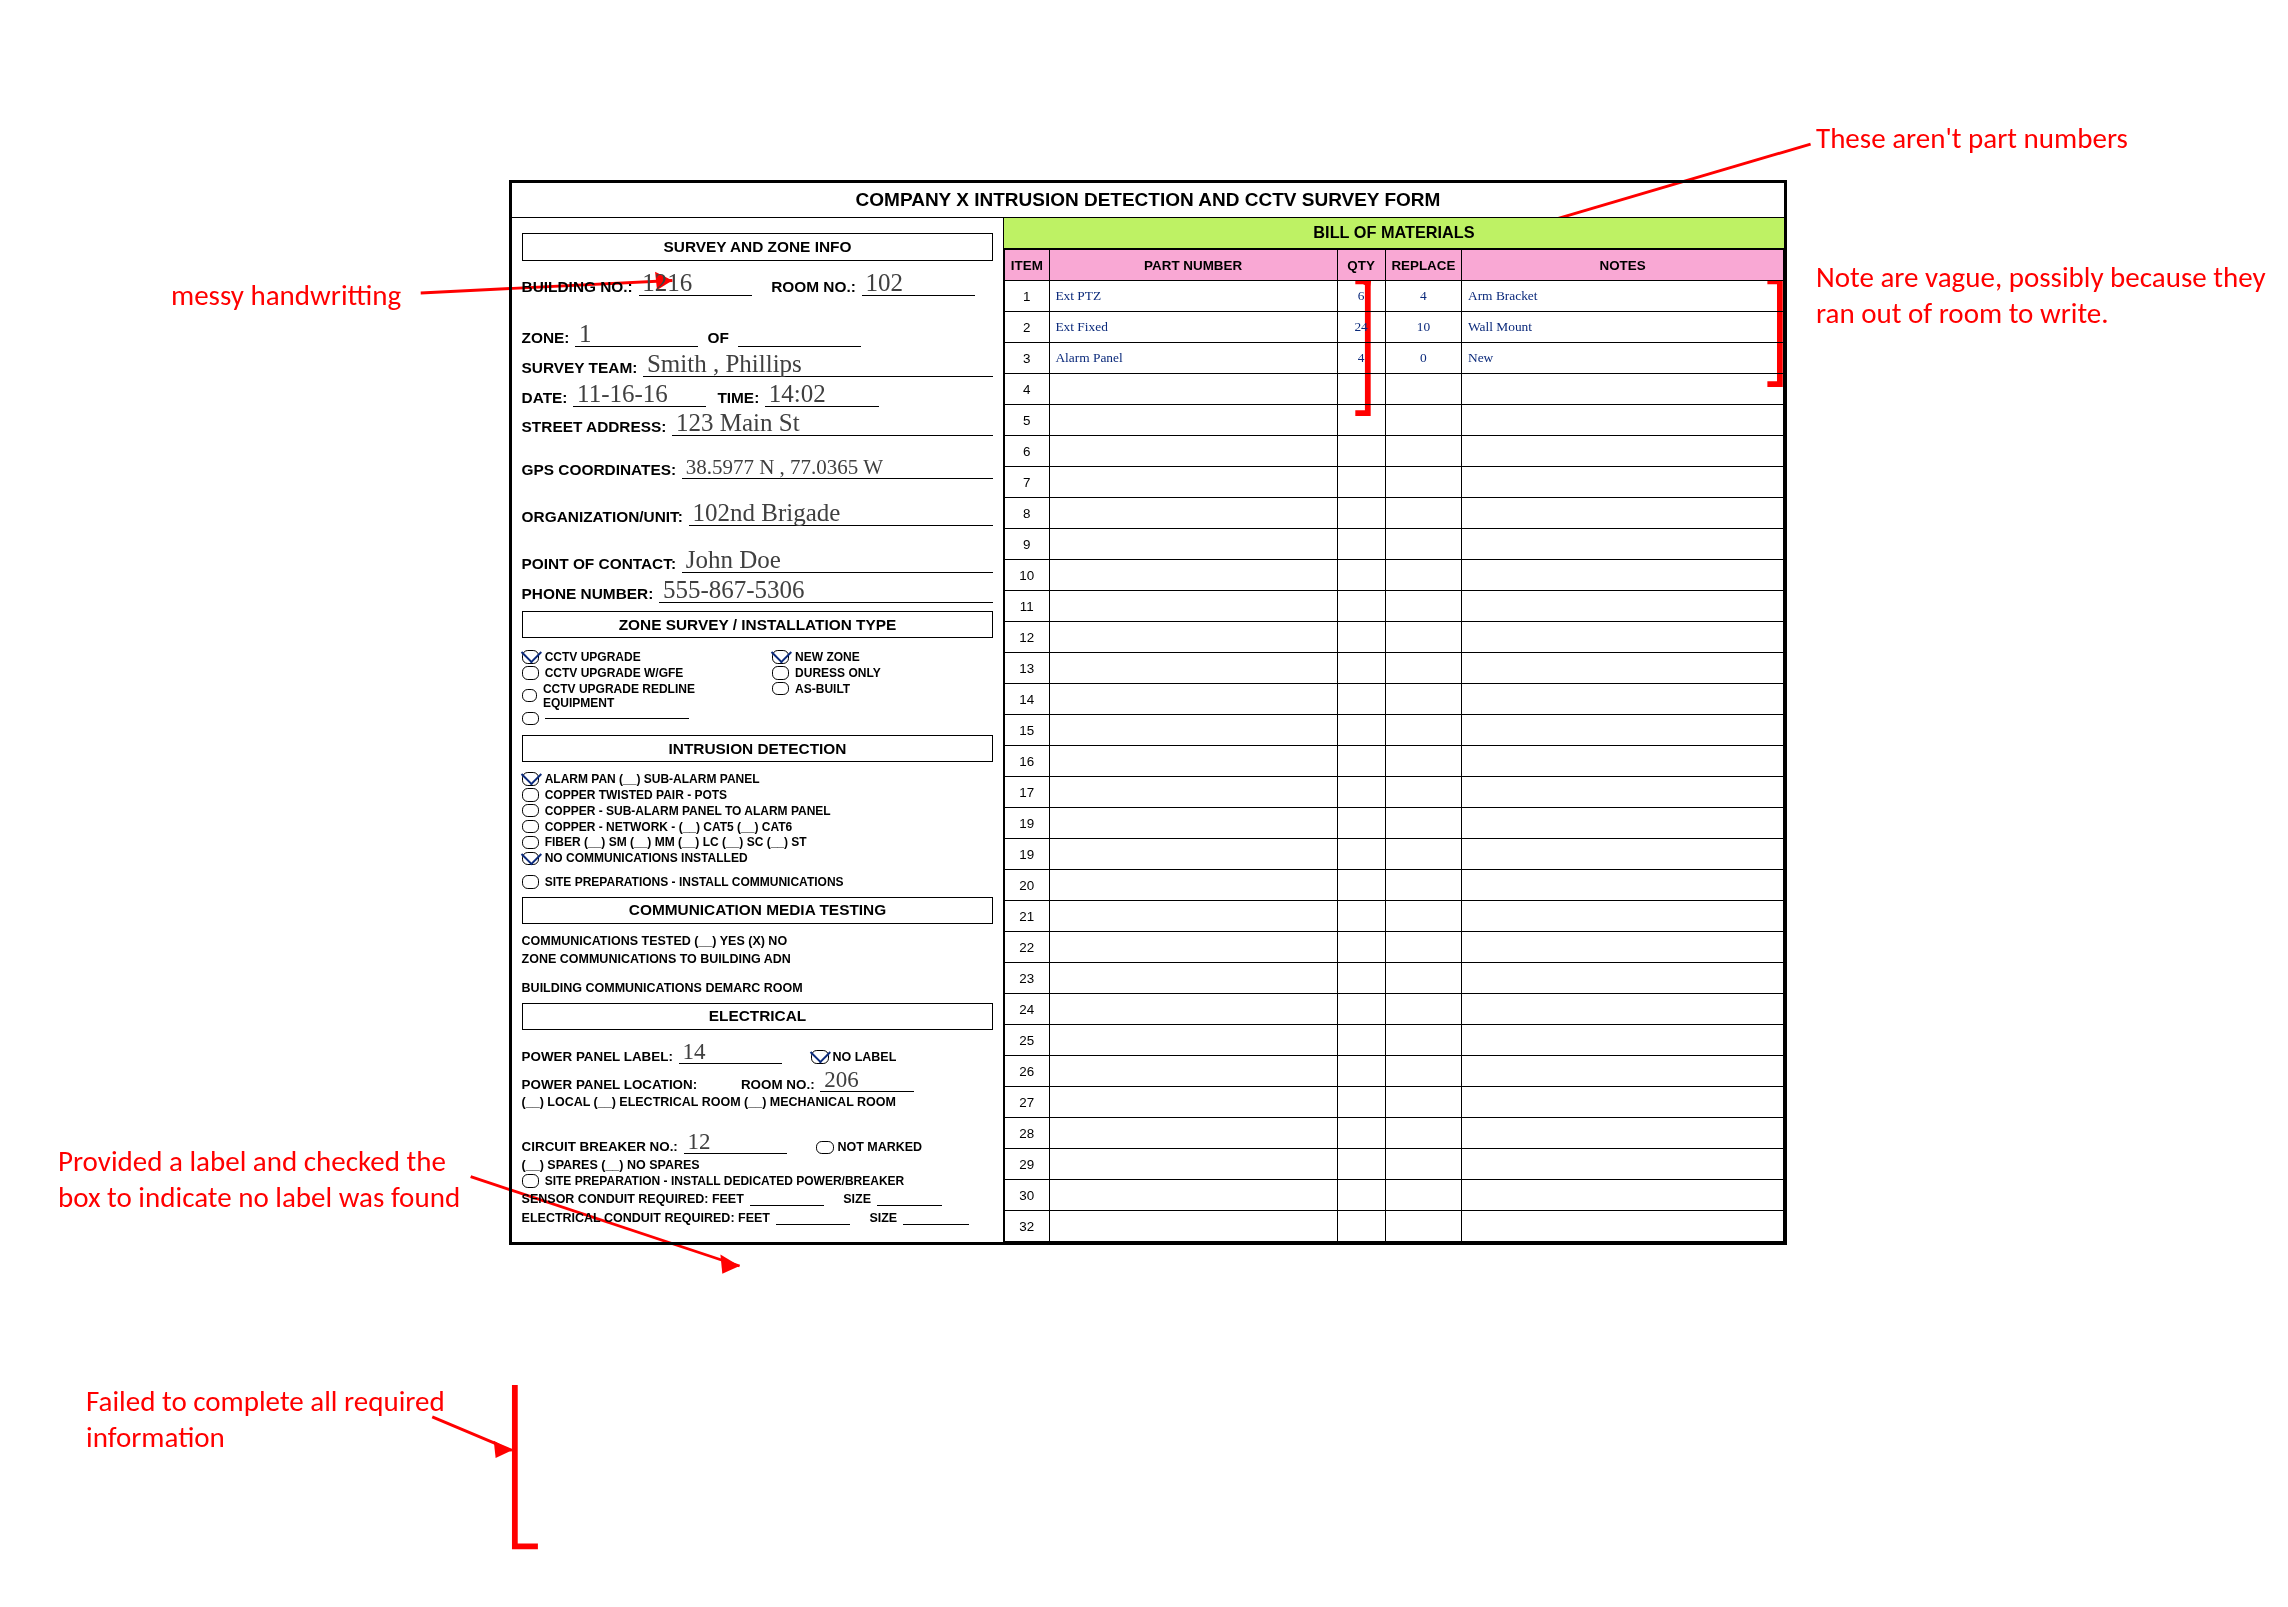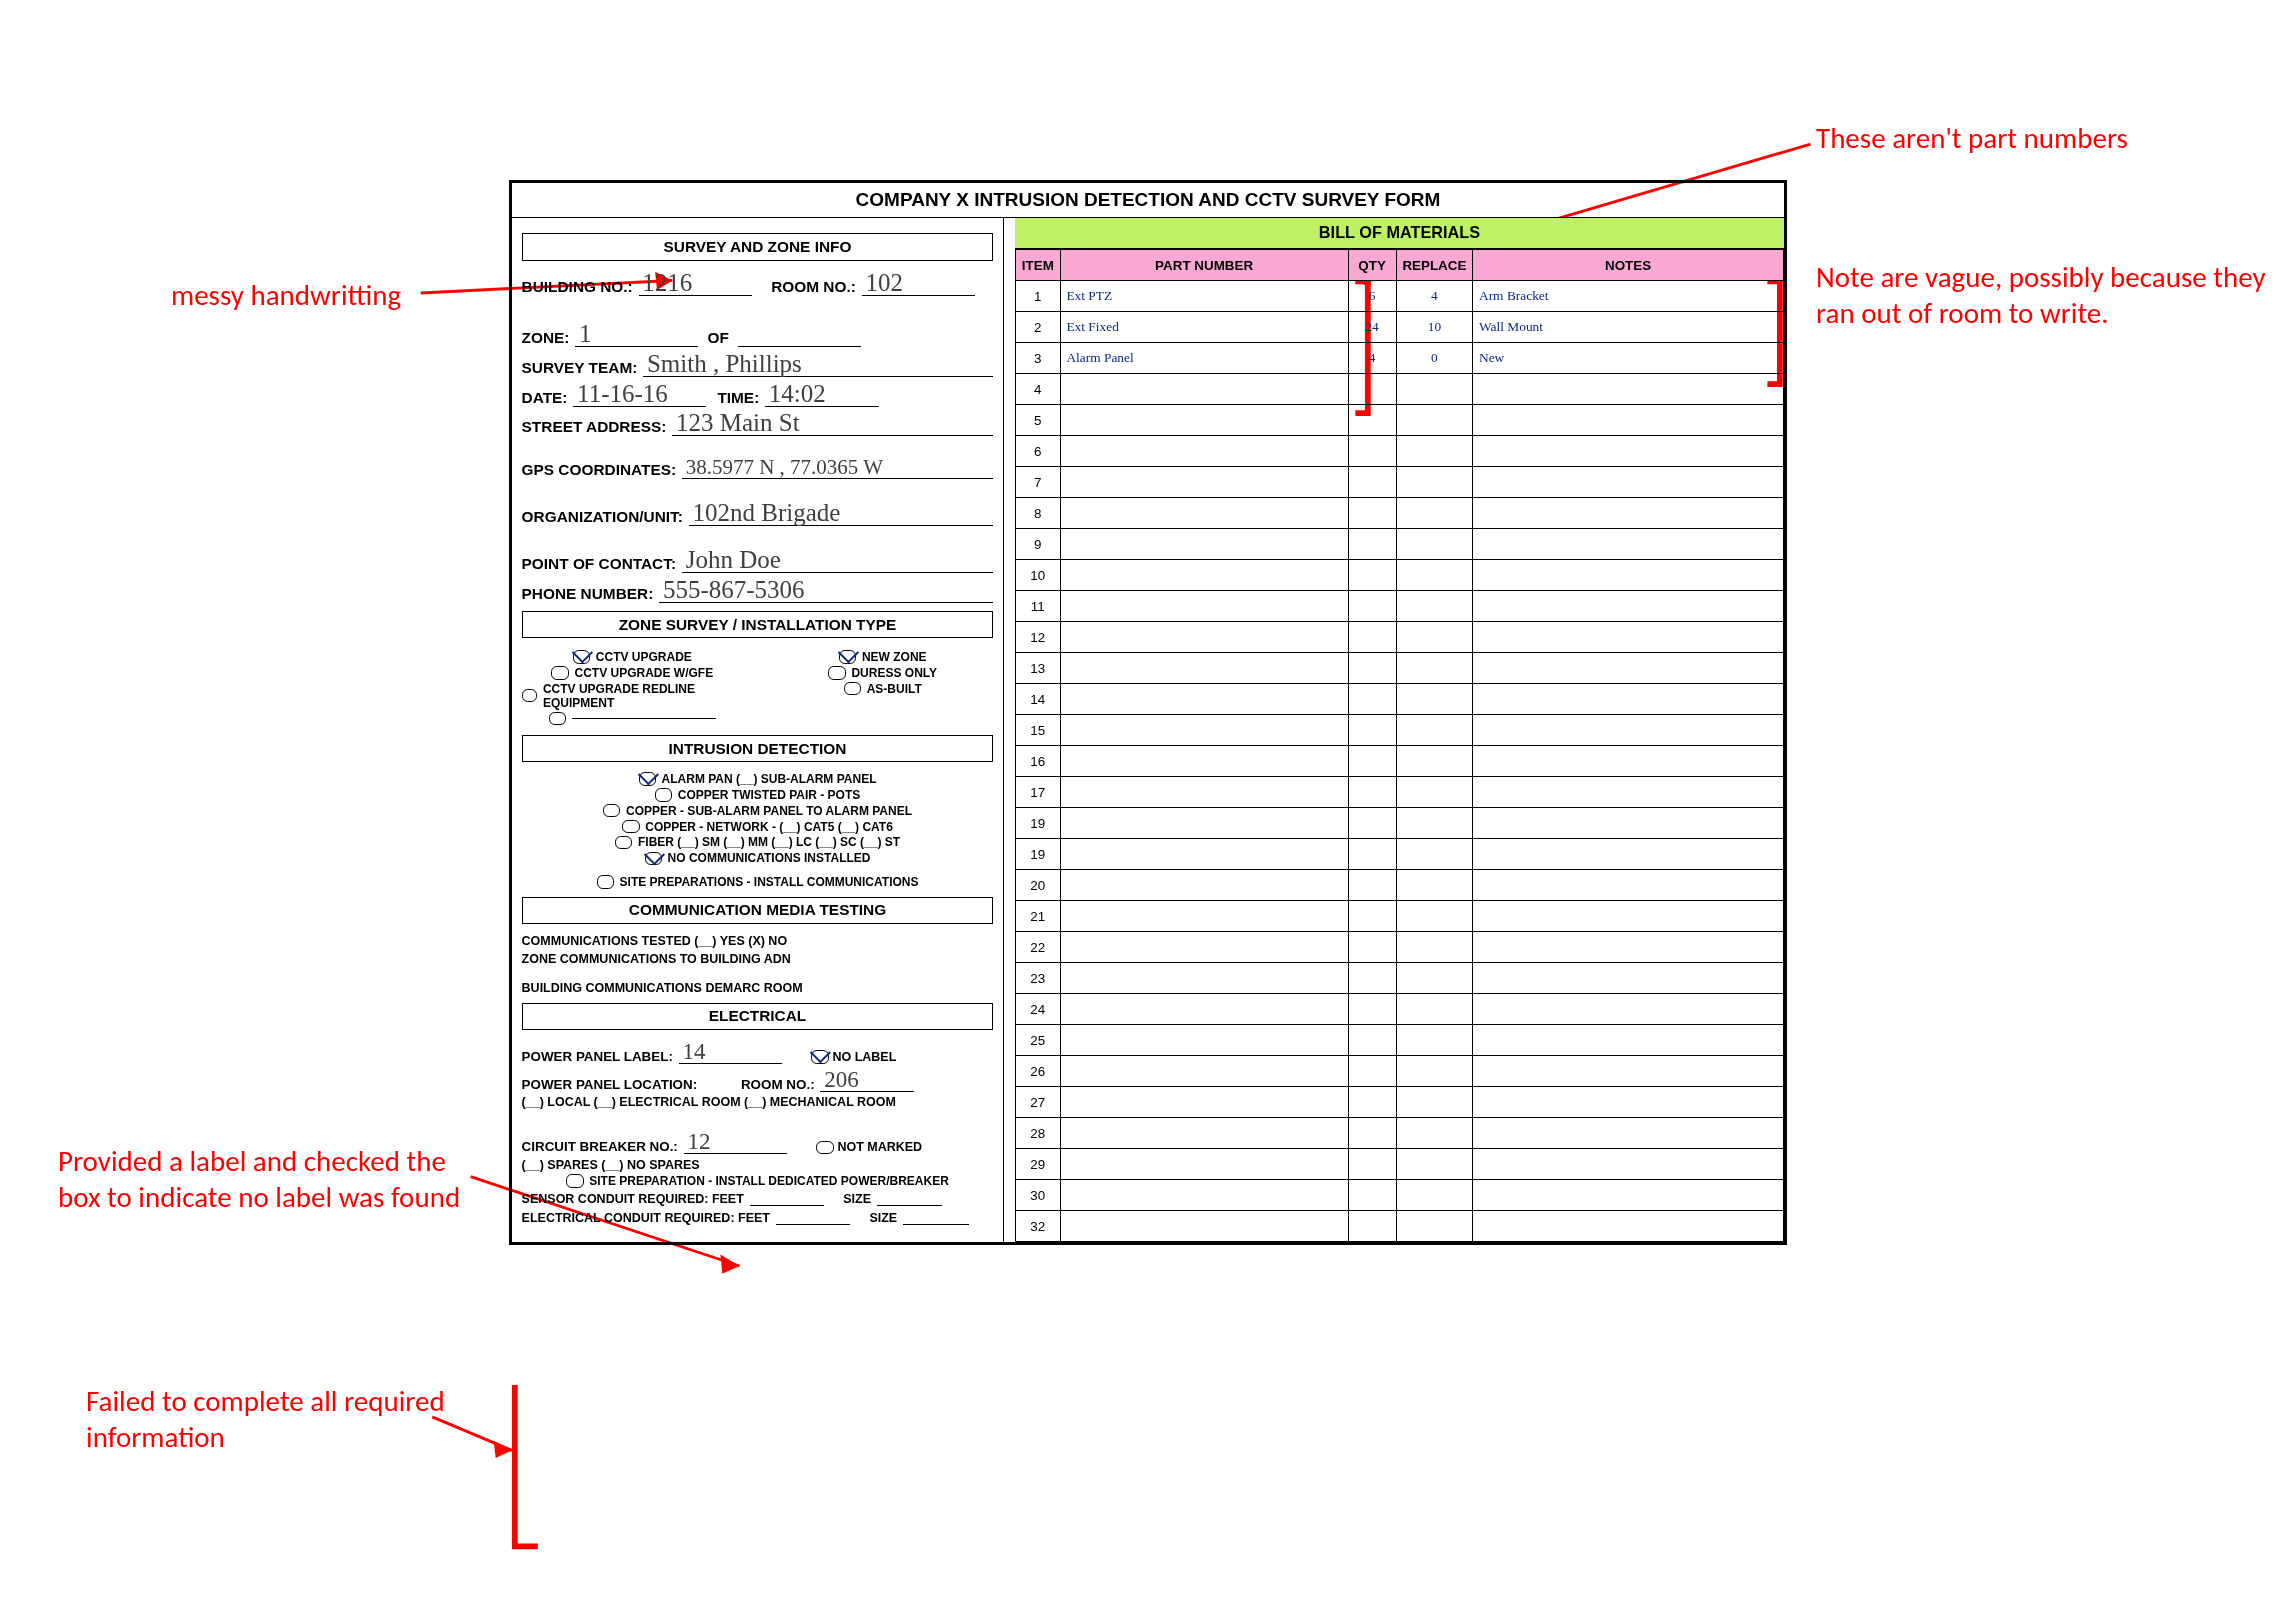--- a/index.html
+++ b/index.html
@@ -23,21 +23,20 @@
   .title {
     text-align: center;
     font-weight: bold;
     font-size: 19px;
     padding: 5.8px 0;
     border-bottom: 1.9px solid #000;
   }
   .cols {
     display: flex;
     align-items: stretch;
-    gap: 11px;
   }
   .left {
     width: 492px;
     border-right: 1.9px solid #000;
     box-sizing: border-box;
     padding: 7.7px 9.6px 9.6px 9.6px;
   }
   .right {
     flex: 1;
     box-sizing: border-box;
@@ -88,21 +87,21 @@
     content: "";
     position: absolute;
     left: 1px; top: -5.8px;
     width: 13.4px; height: 13.4px;
     border-left: 2.9px solid #0b2a7b;
     border-bottom: 2.9px solid #0b2a7b;
     transform: rotate(-45deg);
   }
   .zone-grid { display:flex; gap:29px; }
   .zone-col { flex:1; }
-  .zline { display:flex; align-items:center; margin:1.9px 0;justify-content:center; }
+  .zline { display:flex; align-items:center; margin:1.9px 0; }
   .zline .t { font-size:12px; font-weight:bold; margin-left:1.9px; }
   .right-hdr {
     background:#bef264;
     text-align:center;
     font-weight:bold;
     font-size:16.3px;
     padding:5.8px 0;
     border-bottom:1.9px solid #000;
   }
   table.bom {

